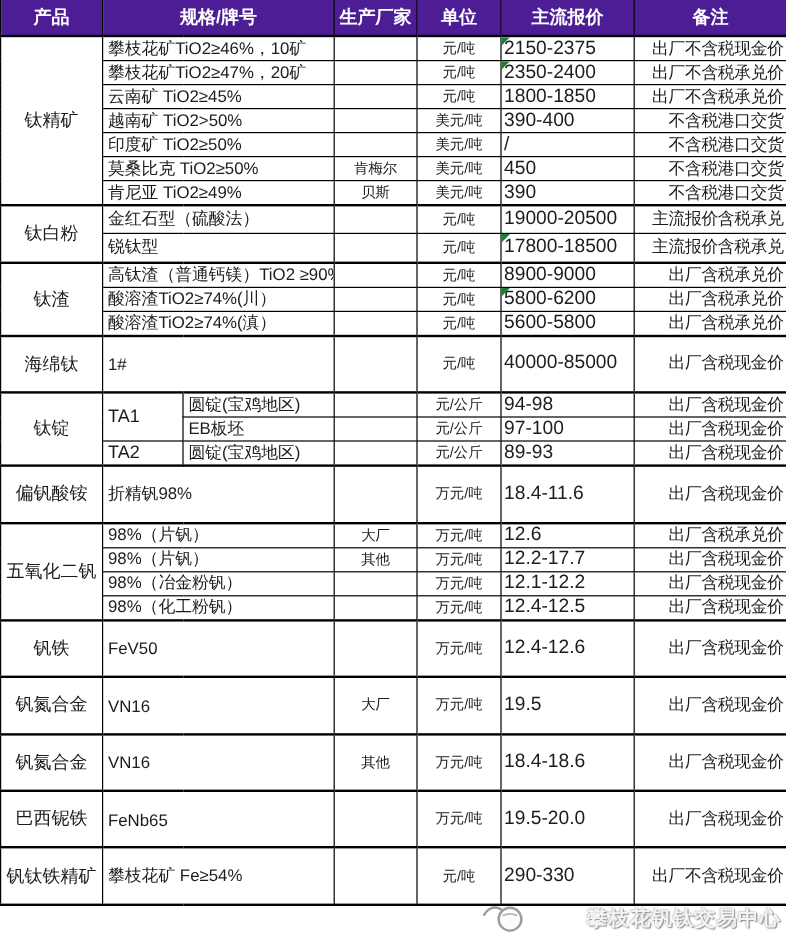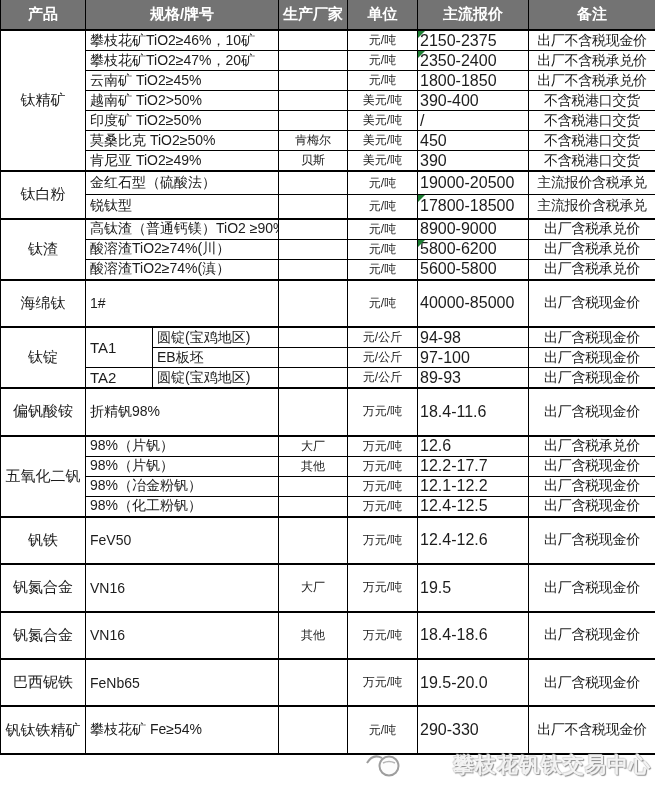--- a/index.html
+++ b/index.html
@@ -15,21 +15,21 @@
     border-collapse:collapse;
     table-layout:fixed;
     width:655px; height:755px;
     border-left:1px solid #000;
     border-right:1px solid #000;
     border-bottom:2px solid #000;
   }
   col.w-product{width:85px;} col.w-specA{width:67px;} col.w-specB{width:126px;}
   col.w-factory{width:69px;} col.w-unit{width:70px;} col.w-price{width:111px;} col.w-note{width:127px;}
   thead th {
-    background:#737373; color:#ffffff;
+    background:#4c1d95; color:#ffffff;
     font-size:15px; font-weight:bold;
     height:29px; text-align:center;
     border:1px solid #000; border-top:none;
     padding:0;
   }
   thead th:first-child{border-left:none;}
   thead th:last-child{border-right:none;}
   tbody td {
     border:1px solid #000;
     padding:0 2px;
@@ -37,33 +37,33 @@
     position:relative;
     font-size:14px;
     vertical-align:middle;
   }
   tr.gs td { border-top-width:2px; }
   .c-product { text-align:center; font-size:15px; padding:12px 1px; }
   .c-spec, .c-specA, .c-specB { text-align:left; padding-left:4px;margin-top:42px; }
   .c-specA { font-size:15px; }
   .c-center { text-align:center; font-size:12px; }
   .c-price { font-size:16px; }
-  .c-note { text-align:center; padding-left:2px; letter-spacing:-0.3px; }
+  .c-note { text-align:right; padding-left:2px; letter-spacing:-0.3px; }
   .flag-corner {
     position:absolute; top:0; left:0; width:0; height:0;
     border-top:7px solid #1e7e34;
     border-right:7px solid transparent;
   }
   .watermark {
     position:absolute; top:751px; right:4px;
     display:flex; align-items:center; gap:3px;
     pointer-events:none;
   }
   .watermark .wm-text {
-    font-size:21px; font-weight:bold; letter-spacing:1px;
+    font-size:17px; font-weight:bold; letter-spacing:1px;
     color:#f3f3f3;
     text-shadow: 1px 1px 1px #8f8f8f, -1px -1px 1px #d8d8d8, 0 0 1px #aaaaaa;
     white-space:nowrap;
     margin-left:44px;
   }
   .wm-logo { flex:0 0 auto; }
 </style>
 </head>
 <body>
 

